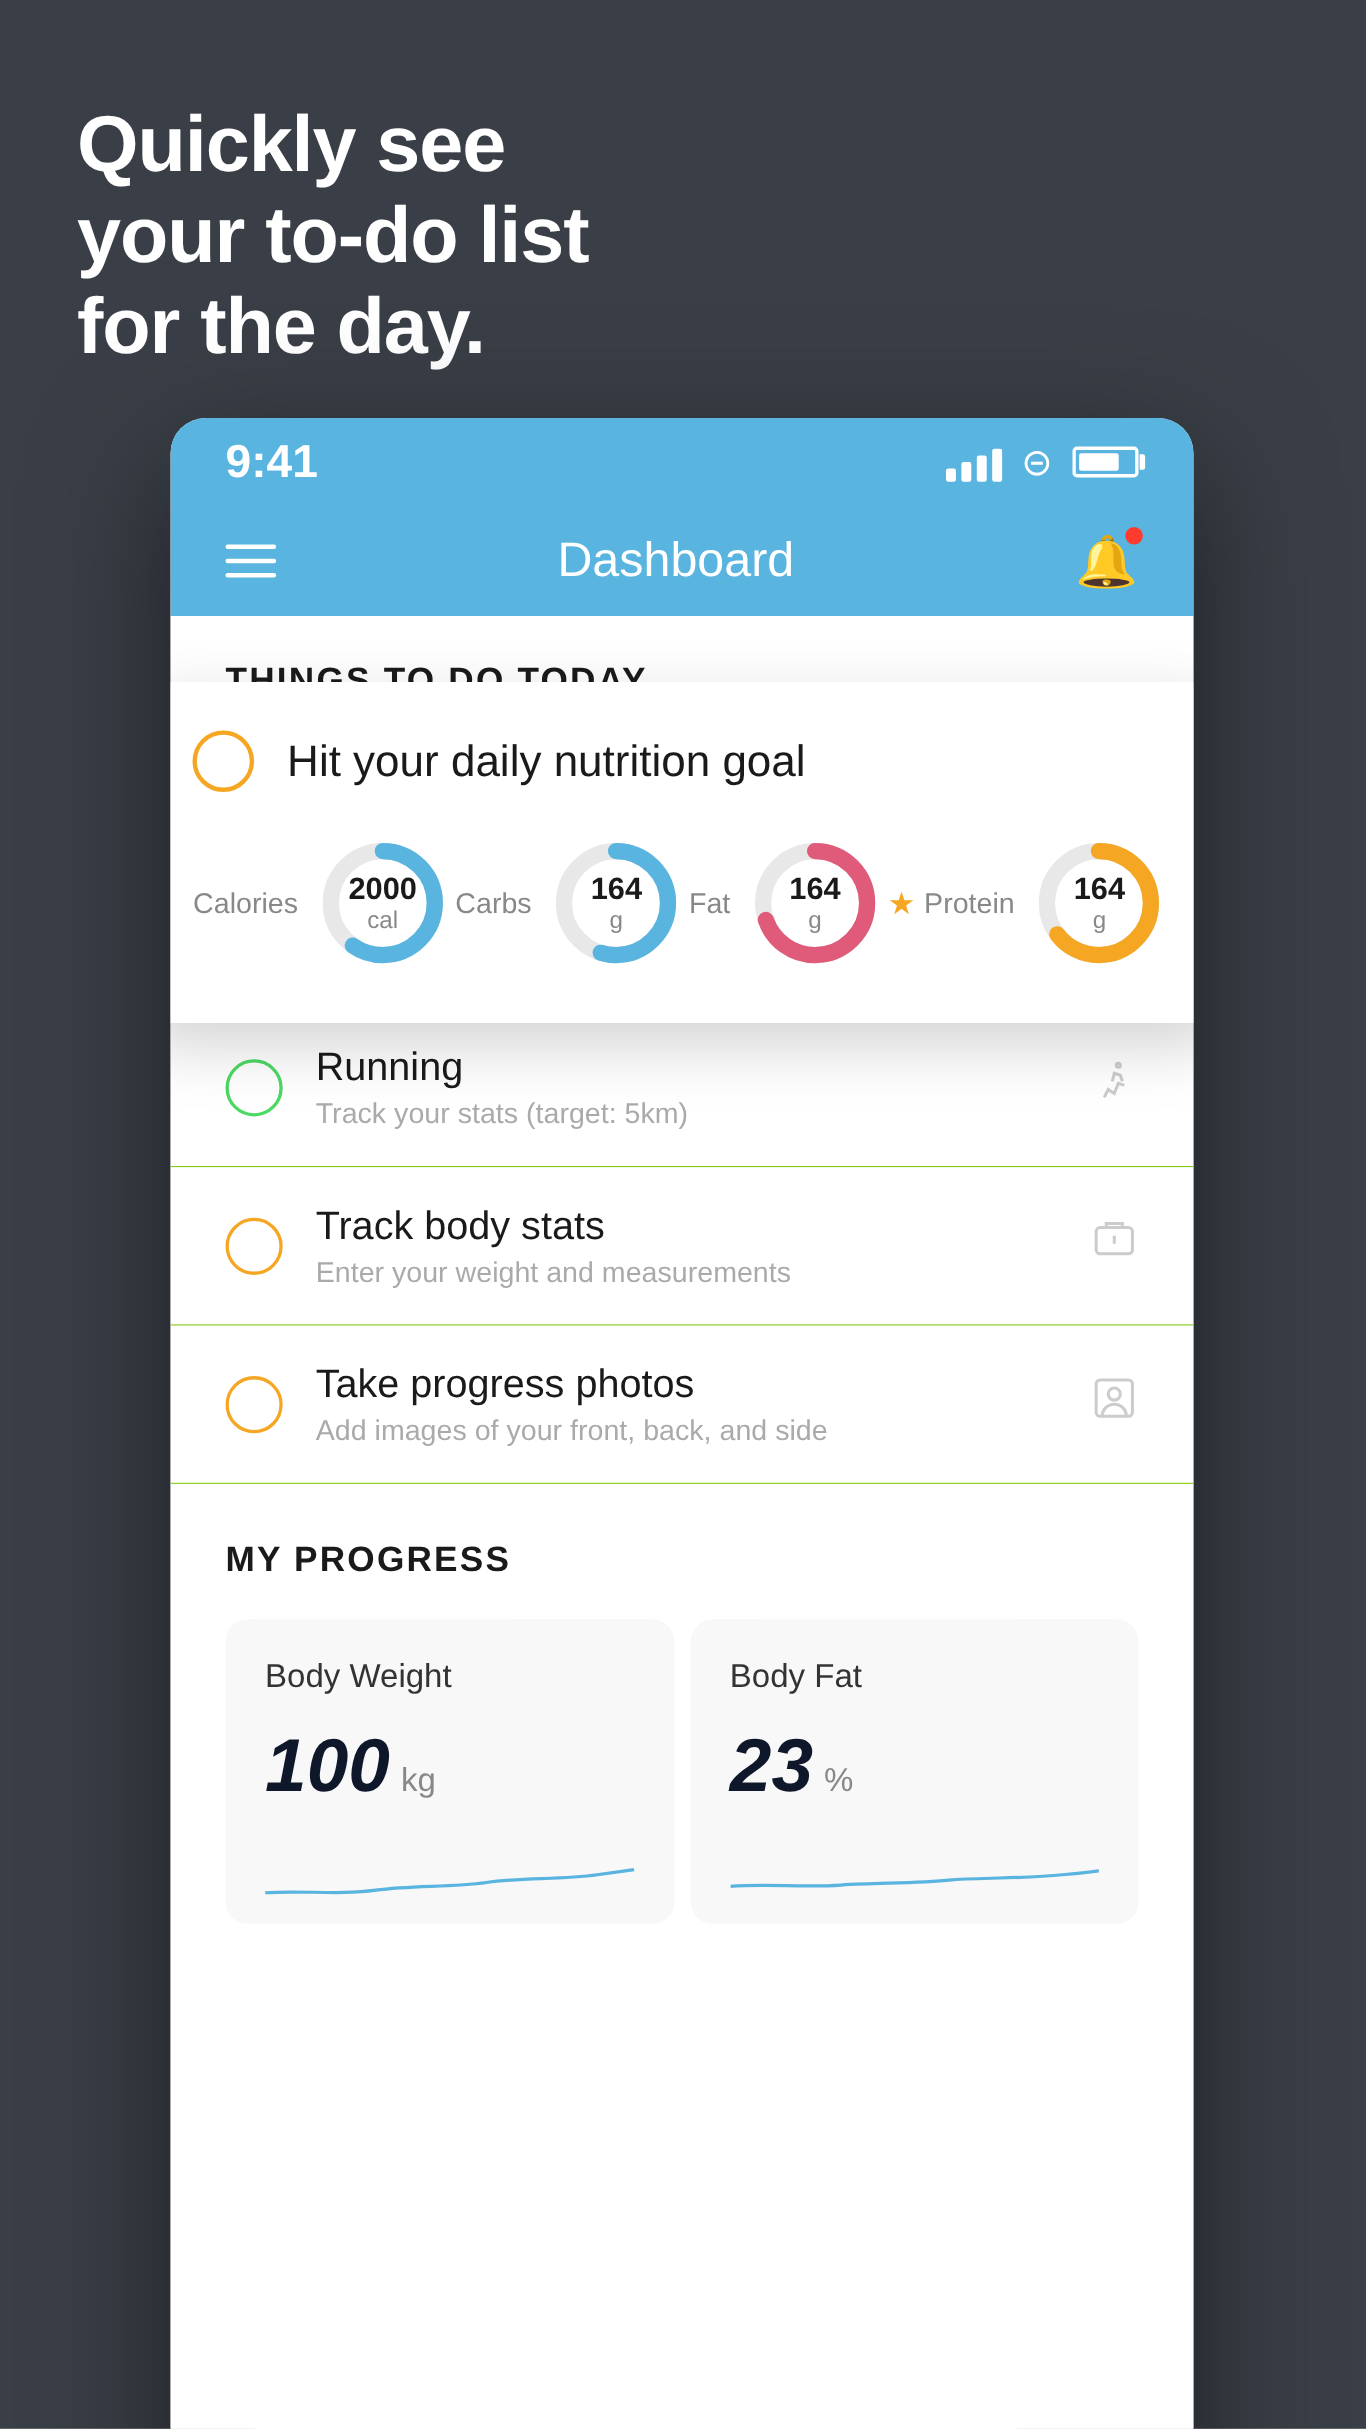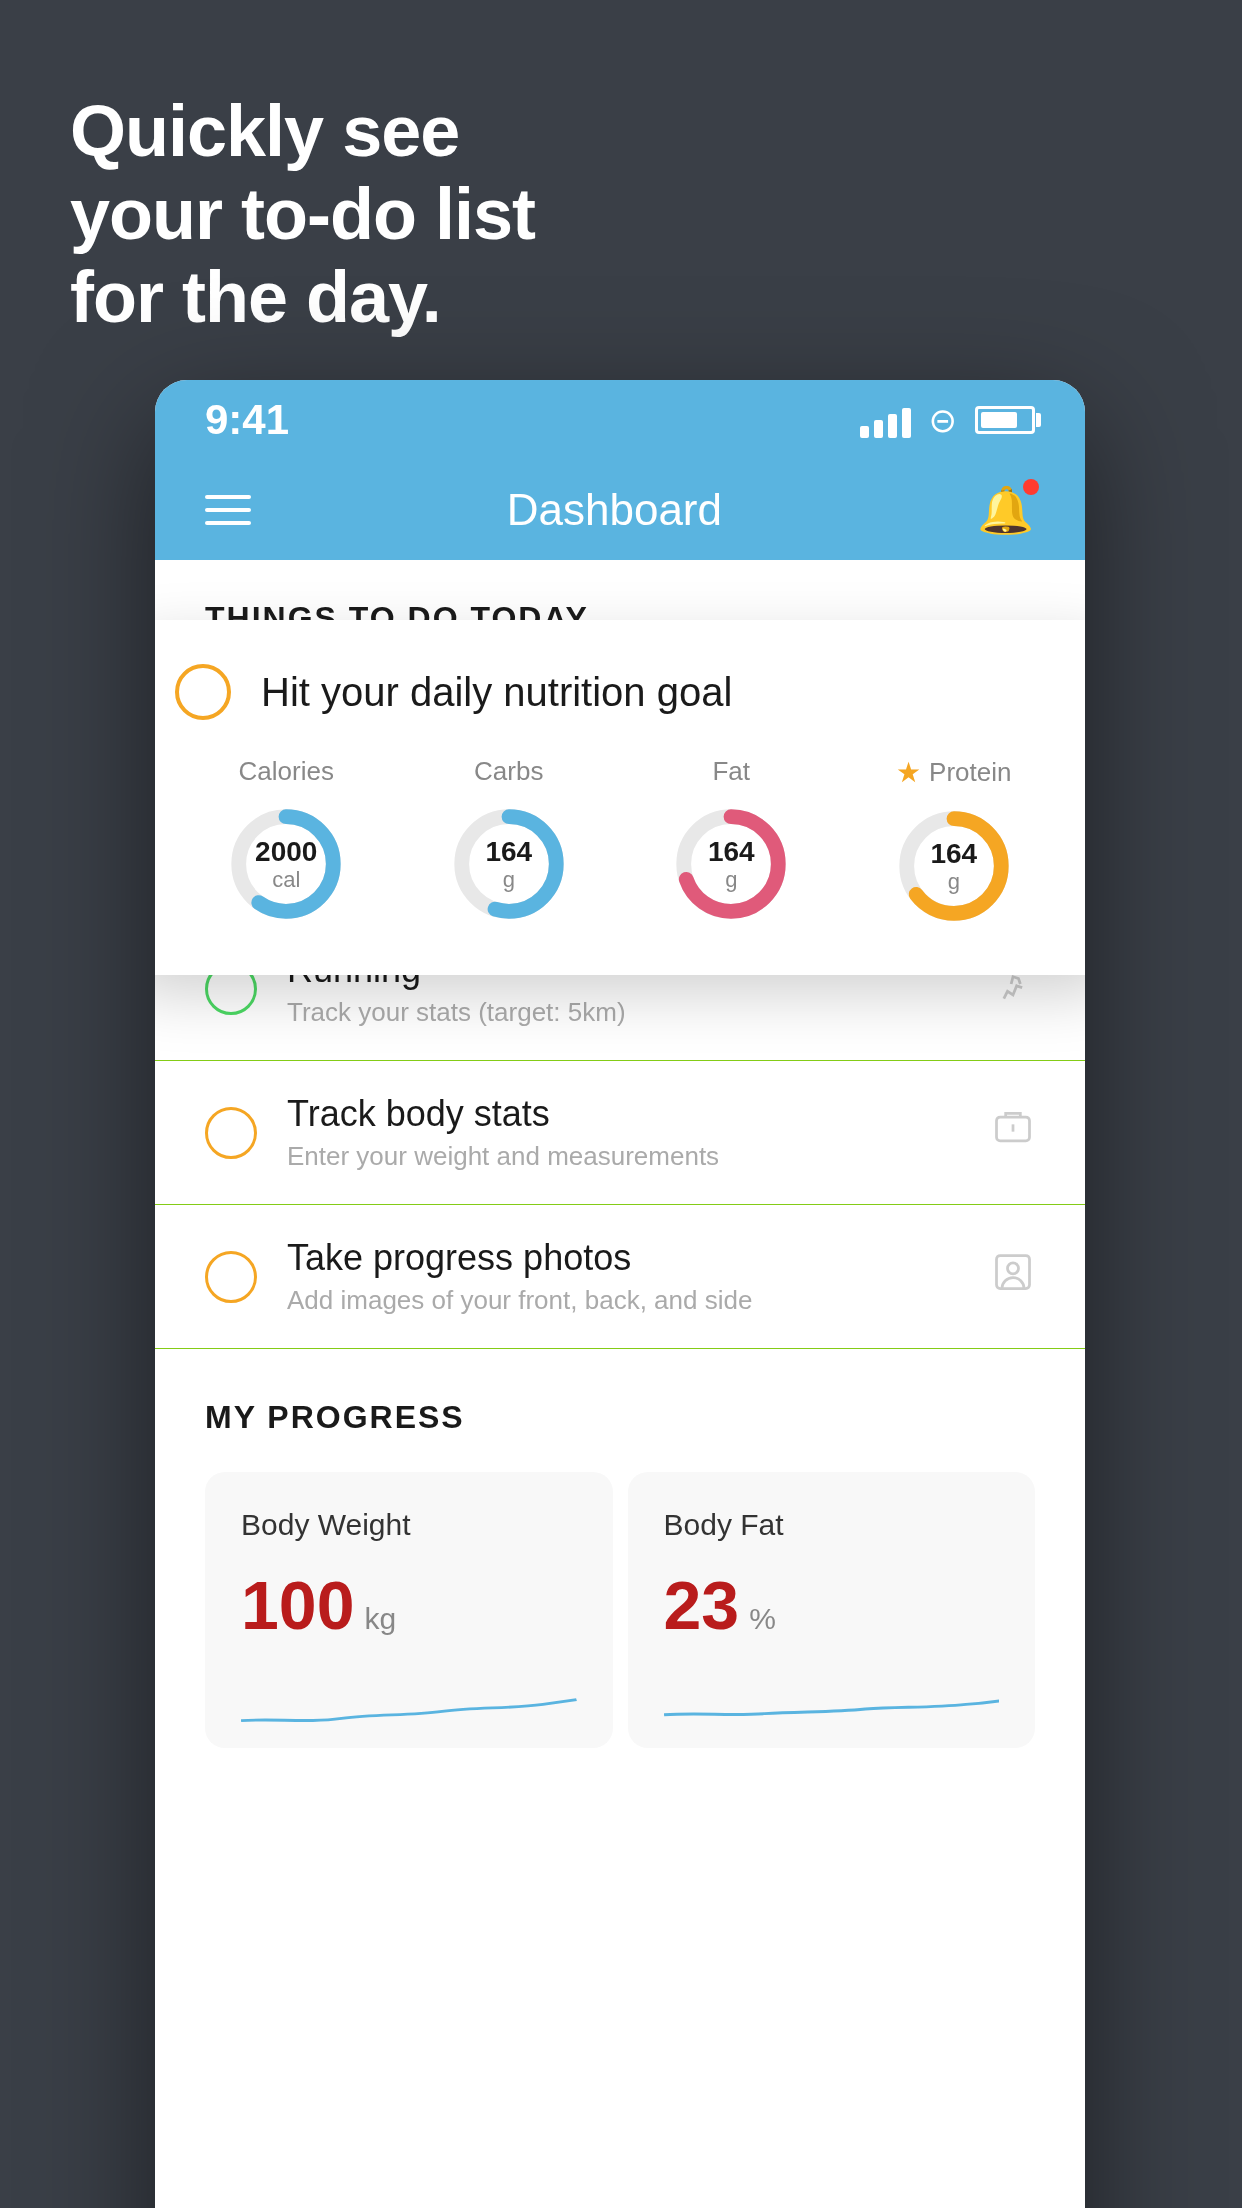--- a/index.html
+++ b/index.html
@@ -189,21 +189,21 @@
     }
 
     
     .nutrition-row {
       display: flex;
       justify-content: space-around;
       align-items: flex-start;
     }
     .nutrition-item {
       display: flex;
-      flex-direction: column;
+      flex-direction: row;
       align-items: center;
       gap: 12px;
     }
     .nutrition-label {
       font-size: 26px;
       color: #888;
       font-weight: 400;
     }
     .nutrition-label.star-label {
       display: flex;
@@ -310,21 +310,22 @@
     }
     .progress-value-row {
       display: flex;
       align-items: baseline;
       gap: 10px;
       margin-bottom: 30px;
     }
     .progress-value {
       font-size: 68px;
       font-weight: 700;
-      color: #b91c1c;
+      color: #0f172a;
+      font-style: italic;
     }
     .progress-unit {
       font-size: 30px;
       color: #888;
     }
     .sparkline {
       width: 100%;
       height: 70px;
     }
   </style>

